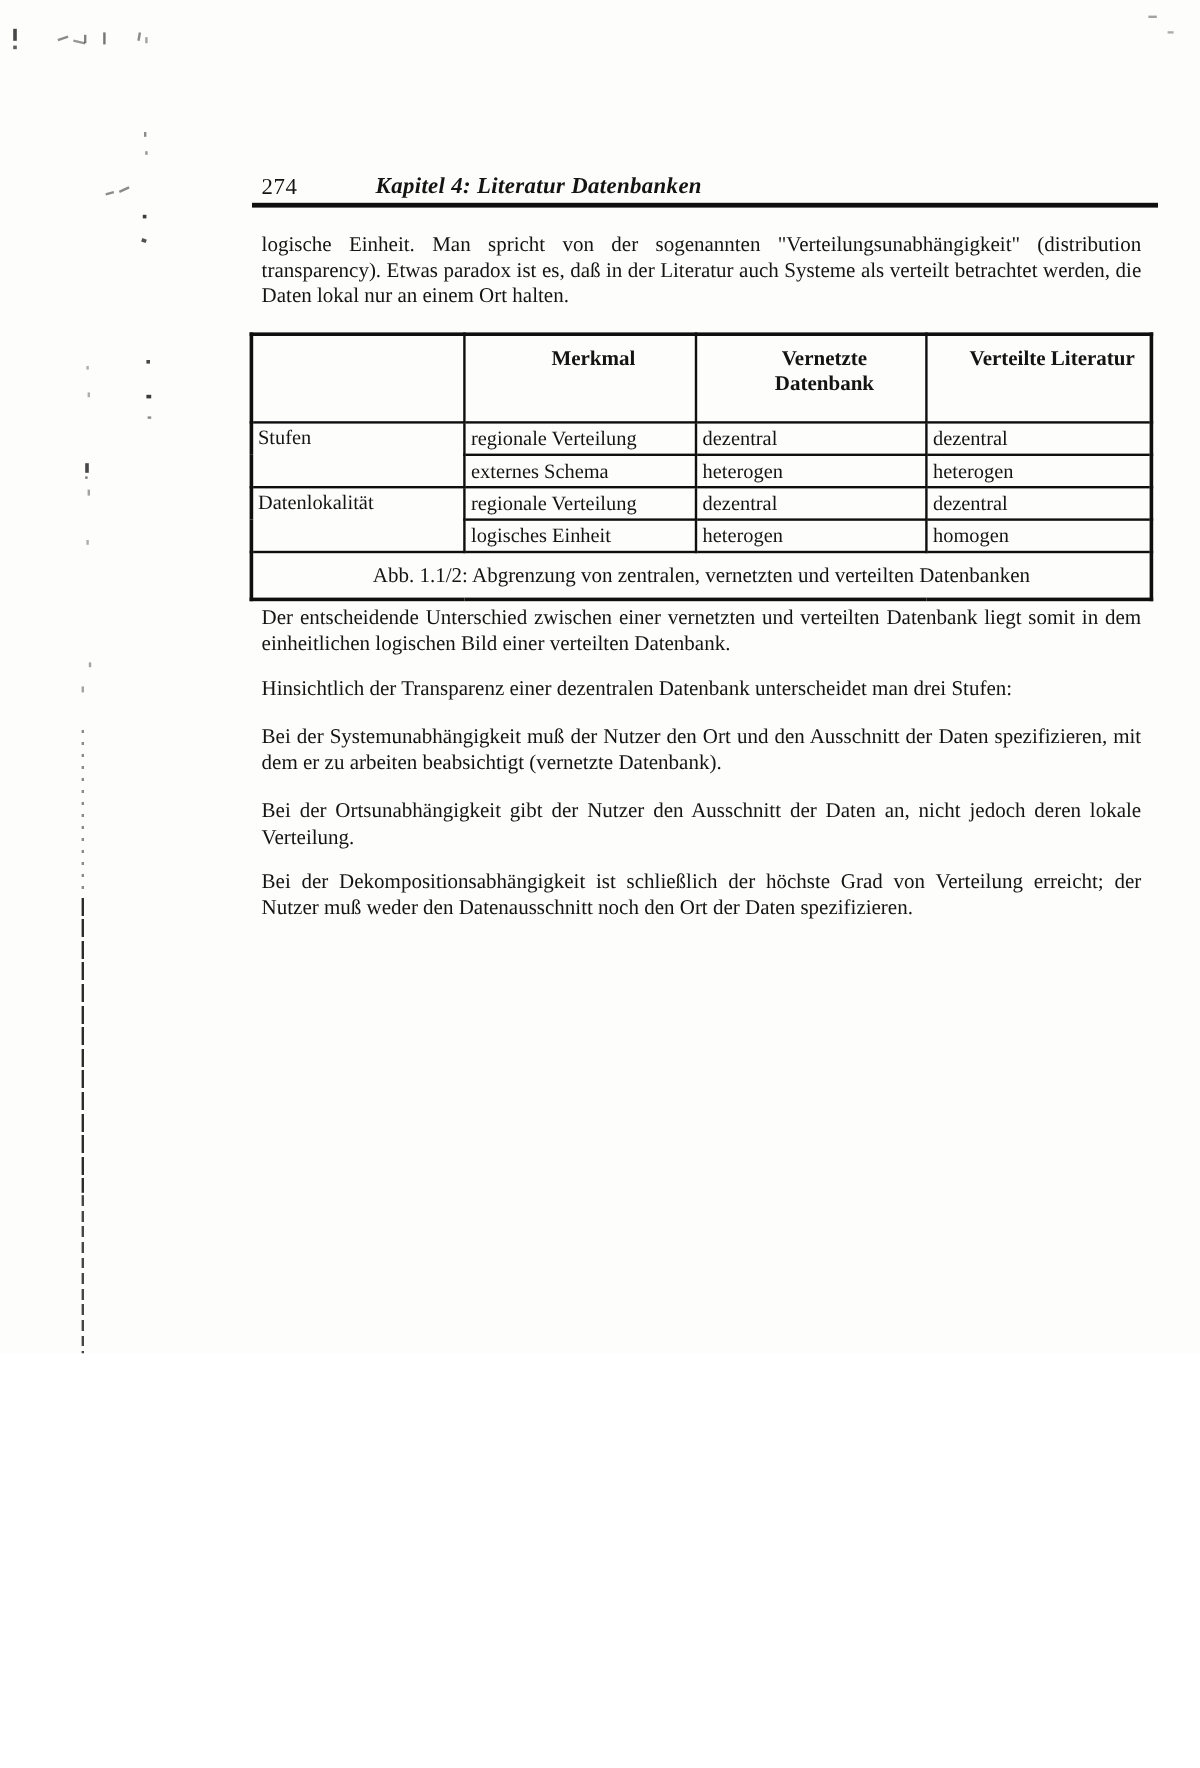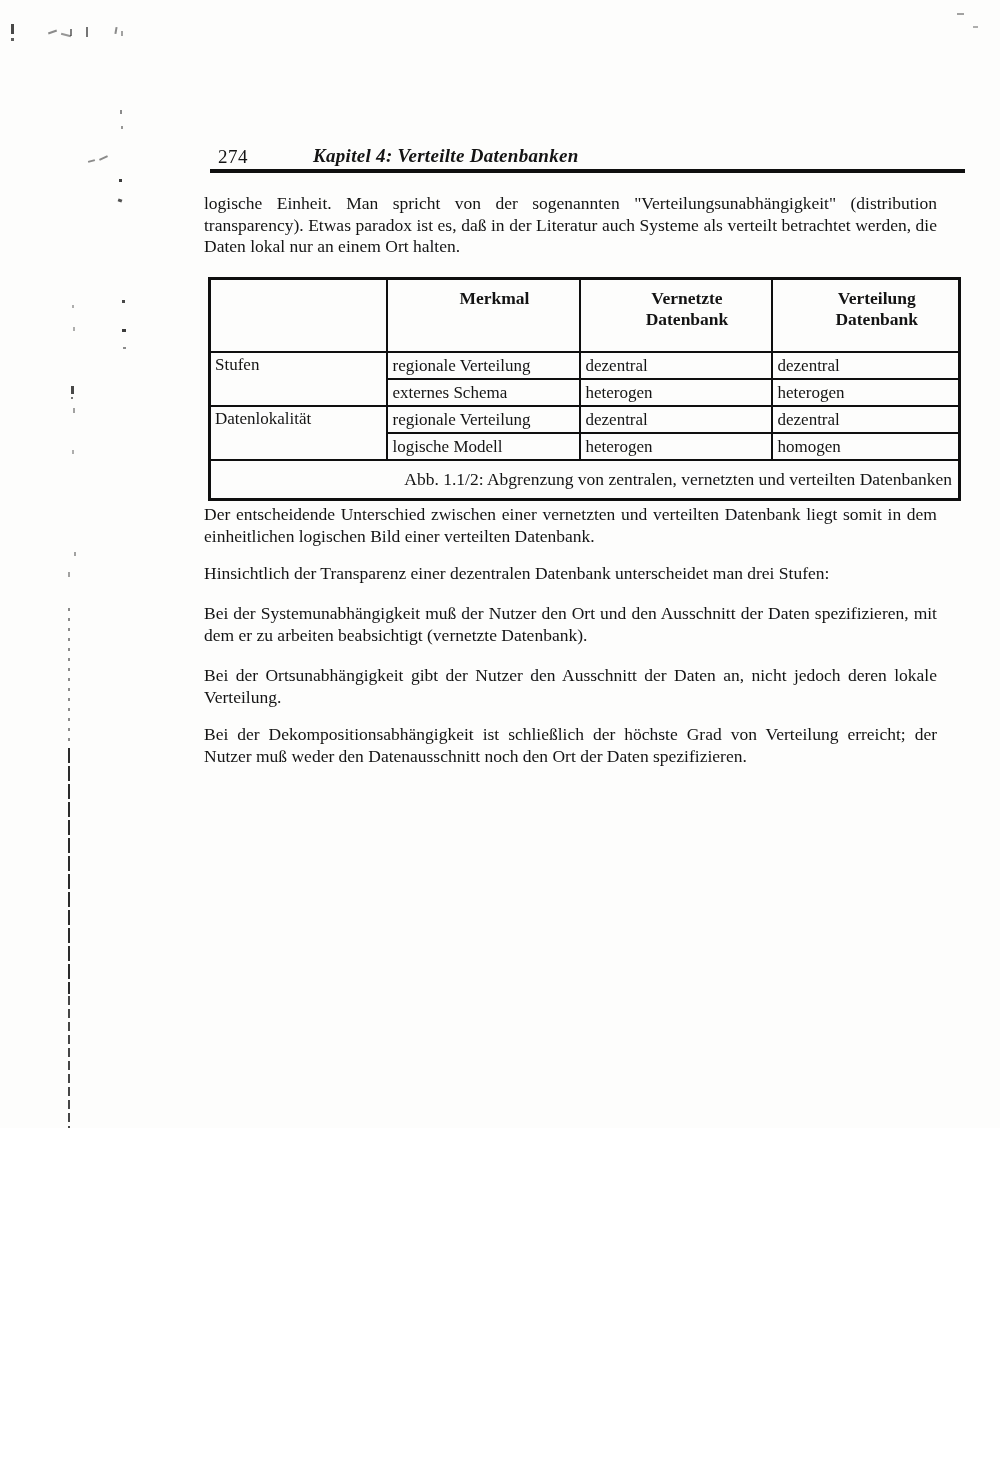--- a/index.html
+++ b/index.html
@@ -6,90 +6,90 @@
   .page{
     position:relative;width:1000px;height:1128px;background:#fdfdfc;
     font-family:"Liberation Serif", serif;color:#141414;overflow:hidden;
   }
   
   .pgnum{position:absolute;left:218px;top:146px;font-size:19px;letter-spacing:.5px;}
   .runtitle{position:absolute;left:313px;top:145px;font-size:19px;font-style:italic;font-weight:bold;letter-spacing:.3px;}
   .hrule{position:absolute;left:210px;top:169px;width:755px;height:4px;background:#0f0f0f;}
   
   .para{
-    position:absolute;left:204px;width:733px;margin:0;
+    position:absolute;left:218px;width:733px;margin:0;
     font-size:17.5px;line-height:21.6px;text-align:justify;
   }
   .p1{top:193px;} .p2{top:504px;} .p3{top:563px;text-align:left;}
   .p4{top:603px;} .p5{top:665px;} .p6{top:724px;}
   
   .dbtable{
     position:absolute;left:208px;top:277px;width:750px;
     border-collapse:collapse;table-layout:fixed;
     border:3px solid #0f0f0f;font-size:17px;
   }
   .dbtable th,.dbtable td{border:2px solid #0f0f0f;padding:0 5px;overflow:hidden;}
   .dbtable th{font-weight:bold;font-size:17.5px;vertical-align:top;padding-top:8px;height:63px;padding-left:28px;}
   .dbtable td{text-align:left;height:24px;padding-top:1px;}
   .dbtable td.grp{text-align:left;vertical-align:top;padding:2px 4px;}
-  .dbtable tr.cap td{text-align:right;height:33px;vertical-align:middle;padding:2px 6px;font-size:17.5px;}
+  .dbtable tr.cap td{text-align:center;height:33px;vertical-align:middle;padding:2px 6px;font-size:17.5px;}
   .narrow{display:inline-block;max-width:102px;}
   
   .spk{position:absolute;display:block;background:#1a1a1a;}
   .streak{position:absolute;display:block;}
   .st1{left:68px;top:608px;width:2px;height:138px;background:repeating-linear-gradient(180deg,#2c2c2c 0 3px,transparent 3px 10px);opacity:.55;}
   .st2{left:68px;top:748px;width:2px;height:246px;background:repeating-linear-gradient(180deg,#141414 0 15px,transparent 15px 18px);opacity:.9;}
   .st3{left:68px;top:996px;width:2px;height:260px;background:repeating-linear-gradient(180deg,#181818 0 9px,transparent 9px 13px);opacity:.8;}
   .st4{left:67px;top:1256px;width:3px;height:206px;background:repeating-linear-gradient(180deg,#0d0d0d 0 22px,rgba(13,13,13,.5) 22px 26px);}
   .st5{left:77px;top:1262px;width:2px;height:198px;background:repeating-linear-gradient(180deg,#333 0 4px,transparent 4px 9px);opacity:.6;}
 </style>
 </head>
 <body>
 
 <div class="page">
 
   <span class="pgnum">274</span>
-  <span class="runtitle">Kapitel 4: Verteilte Datenbanken</span>
+  <span class="runtitle">Kapitel 4: Literatur Datenbanken</span>
   <div class="hrule"></div>
 
   <p class="para p1">logische Einheit. Man spricht von der sogenannten "Verteilungsunabhängigkeit" (distribution transparency). Etwas paradox ist es, daß in der Literatur auch Systeme als verteilt betrachtet werden, die Daten lokal nur an einem Ort halten.</p>
 
   <table class="dbtable">
     <colgroup>
       <col style="width:177px">
         <col style="width:193px">
         <col style="width:192px">
         <col style="width:188px">
     </colgroup>
     <tbody>
         <tr>
       <th></th>
       <th><span>Merkmal</span></th>
       <th><span class="narrow">Vernetzte Datenbank</span></th>
-      <th><span>Verteilung Datenbank</span></th>
+      <th><span>Verteilte Literatur</span></th>
     </tr>
     <tr>
       <td class="grp" rowspan="2">Stufen</td>
       <td>regionale Verteilung</td>
       <td>dezentral</td>
       <td>dezentral</td>
     </tr>
     <tr>
       <td>externes Schema</td>
       <td>heterogen</td>
       <td>heterogen</td>
     </tr>
     <tr>
       <td class="grp" rowspan="2">Datenlokalität</td>
       <td>regionale Verteilung</td>
       <td>dezentral</td>
       <td>dezentral</td>
     </tr>
     <tr>
-      <td>logische Modell</td>
+      <td>logisches Einheit</td>
       <td>heterogen</td>
       <td>homogen</td>
     </tr>
     <tr class="cap">
       <td colspan="4">Abb. 1.1/2: Abgrenzung von zentralen, vernetzten und verteilten Datenbanken</td>
     </tr>
   </tbody>
     </table>
 
   <p class="para p2">Der entscheidende Unterschied zwischen einer vernetzten und verteilten Datenbank liegt somit in dem einheitlichen logischen Bild einer verteilten Datenbank.</p>

